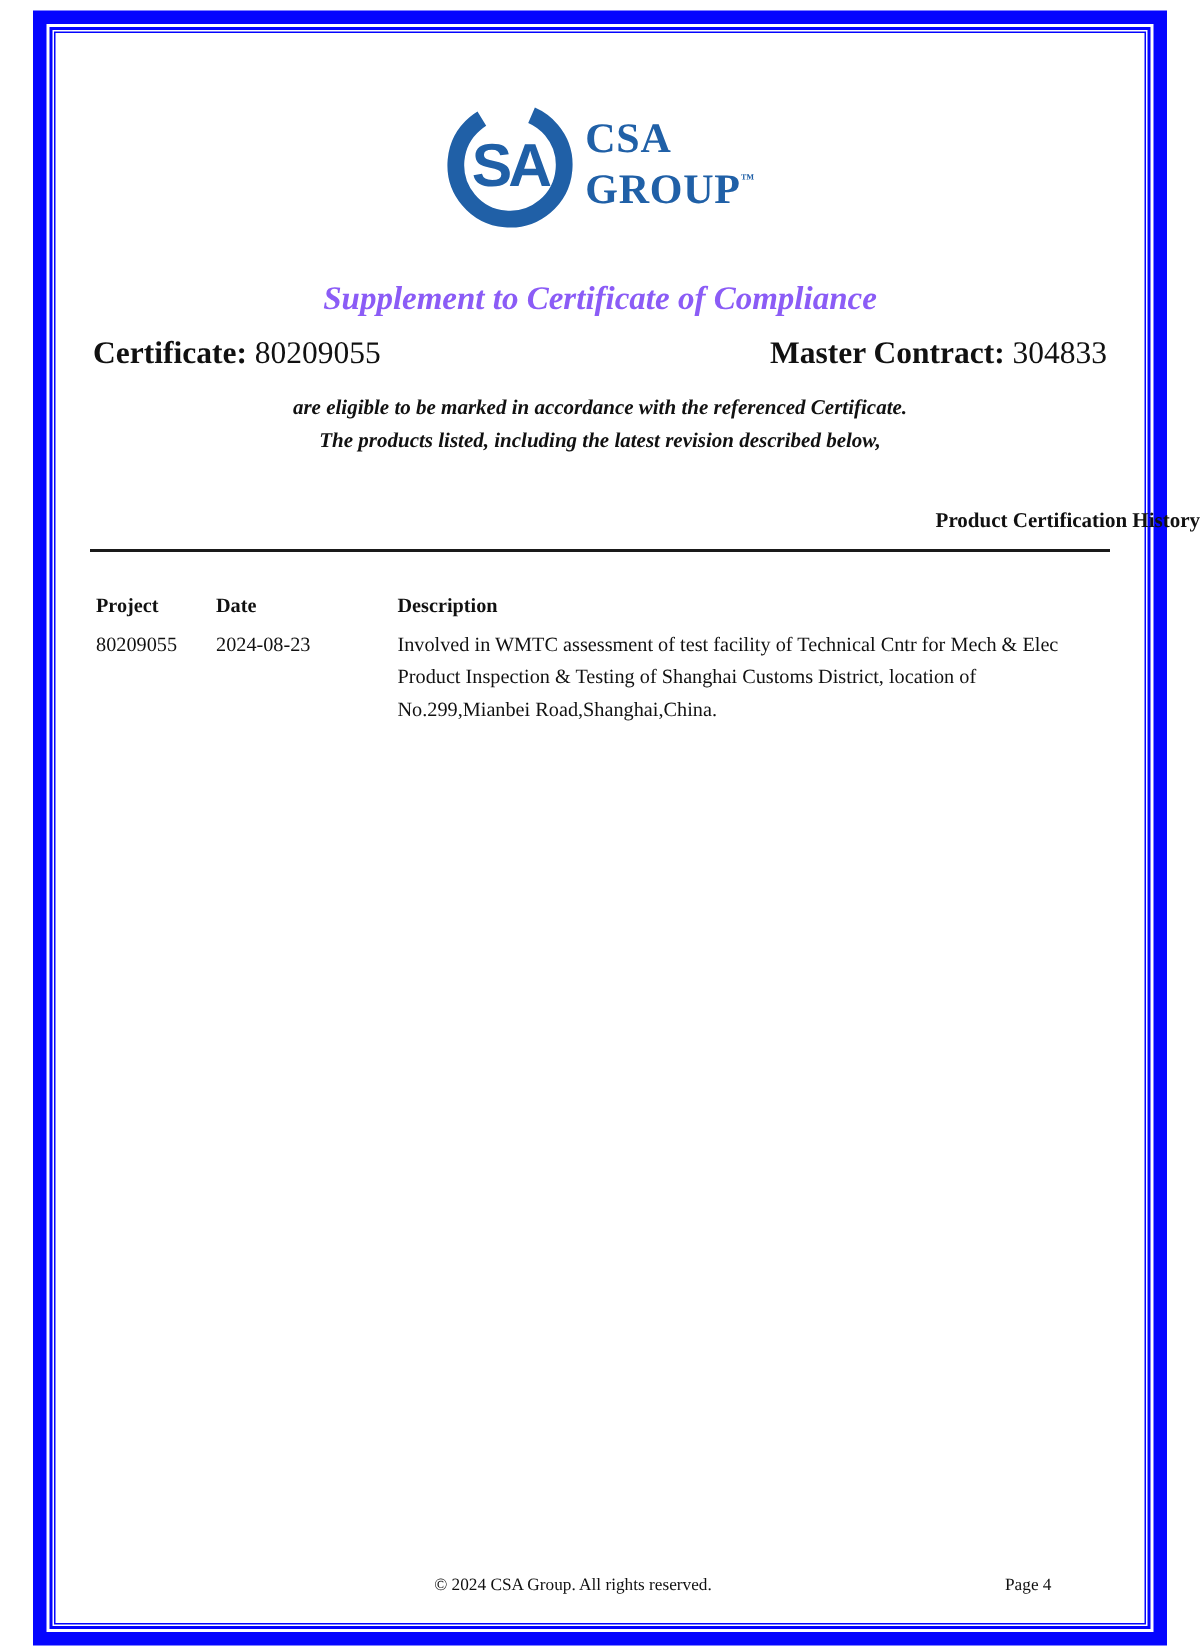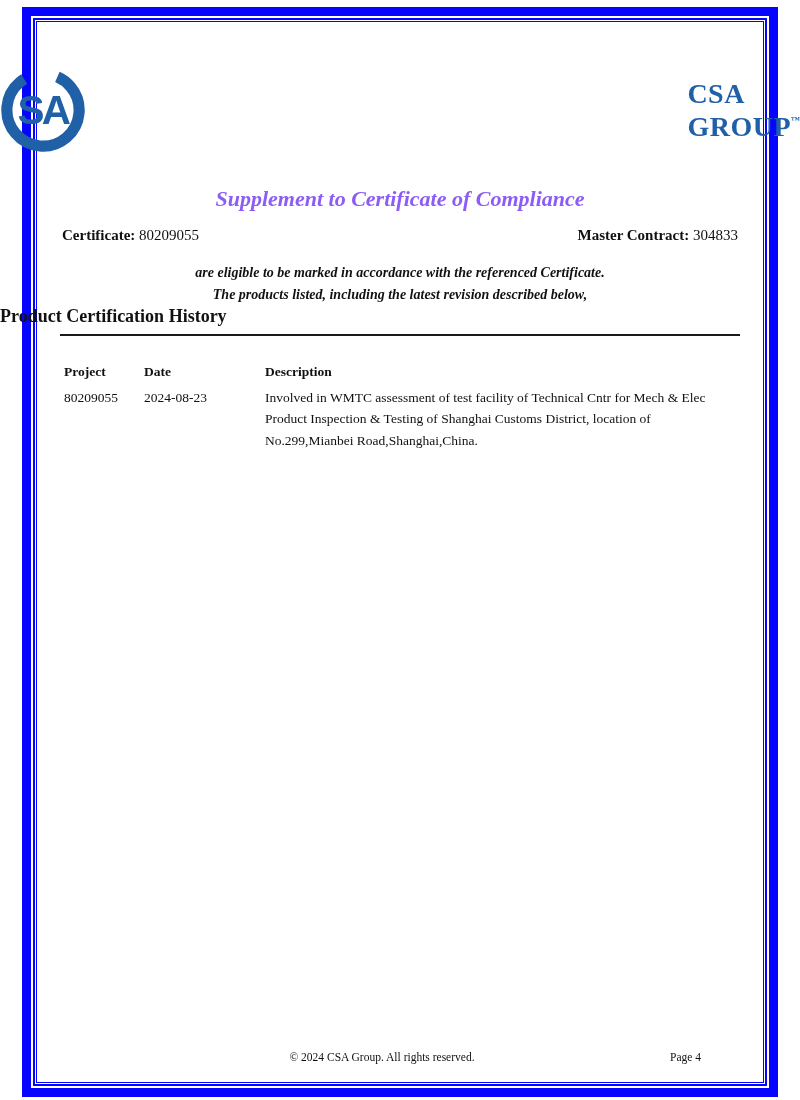--- a/index.html
+++ b/index.html
@@ -36,21 +36,21 @@
 
   .content {
     position: absolute;
     inset: 0;
   }
 
   
   .logo-row {
     margin-top: 66px;
     display: flex;
-    justify-content: space-between;
+    justify-content: center;
     align-items: center;
     gap: 7px;
     height: 88px;
   }
   .logo-mark svg { display: block; }
   .logo-word {
     font-family: Liberation Serif, serif;
     font-weight: bold;
     color: #2060a7;
     font-size: 28px;
@@ -71,38 +71,38 @@
     font-weight: bold;
     font-style: italic;
     color: #8b5cf6;
     line-height: 28px;
   }
 
   .cert-row {
     margin: 13px 62px 0 62px;
     display: flex;
     justify-content: space-between;
-    font-size: 15px;
+    font-size: 21px;
     line-height: 19px;
   }
   .cert-row b { font-weight: bold; }
 
   .note {
     margin-top: 17px;
     text-align: center;
     font-size: 14px;
     font-weight: bold;
     font-style: italic;
     line-height: 21.5px;
   }
 
   .section-heading {
-    margin-top: 0;
-    text-align: left;
-    font-size: 18px;
+    margin-top: 32px;
+    text-align: right;
+    font-size: 14px;
     font-weight: bold;
     line-height: 22px;
   }
 
   .rule {
     margin: 7px 60px 0 60px;
     border: none;
     border-top: 2px solid #1a1a1a;
     height: 0;
   }

